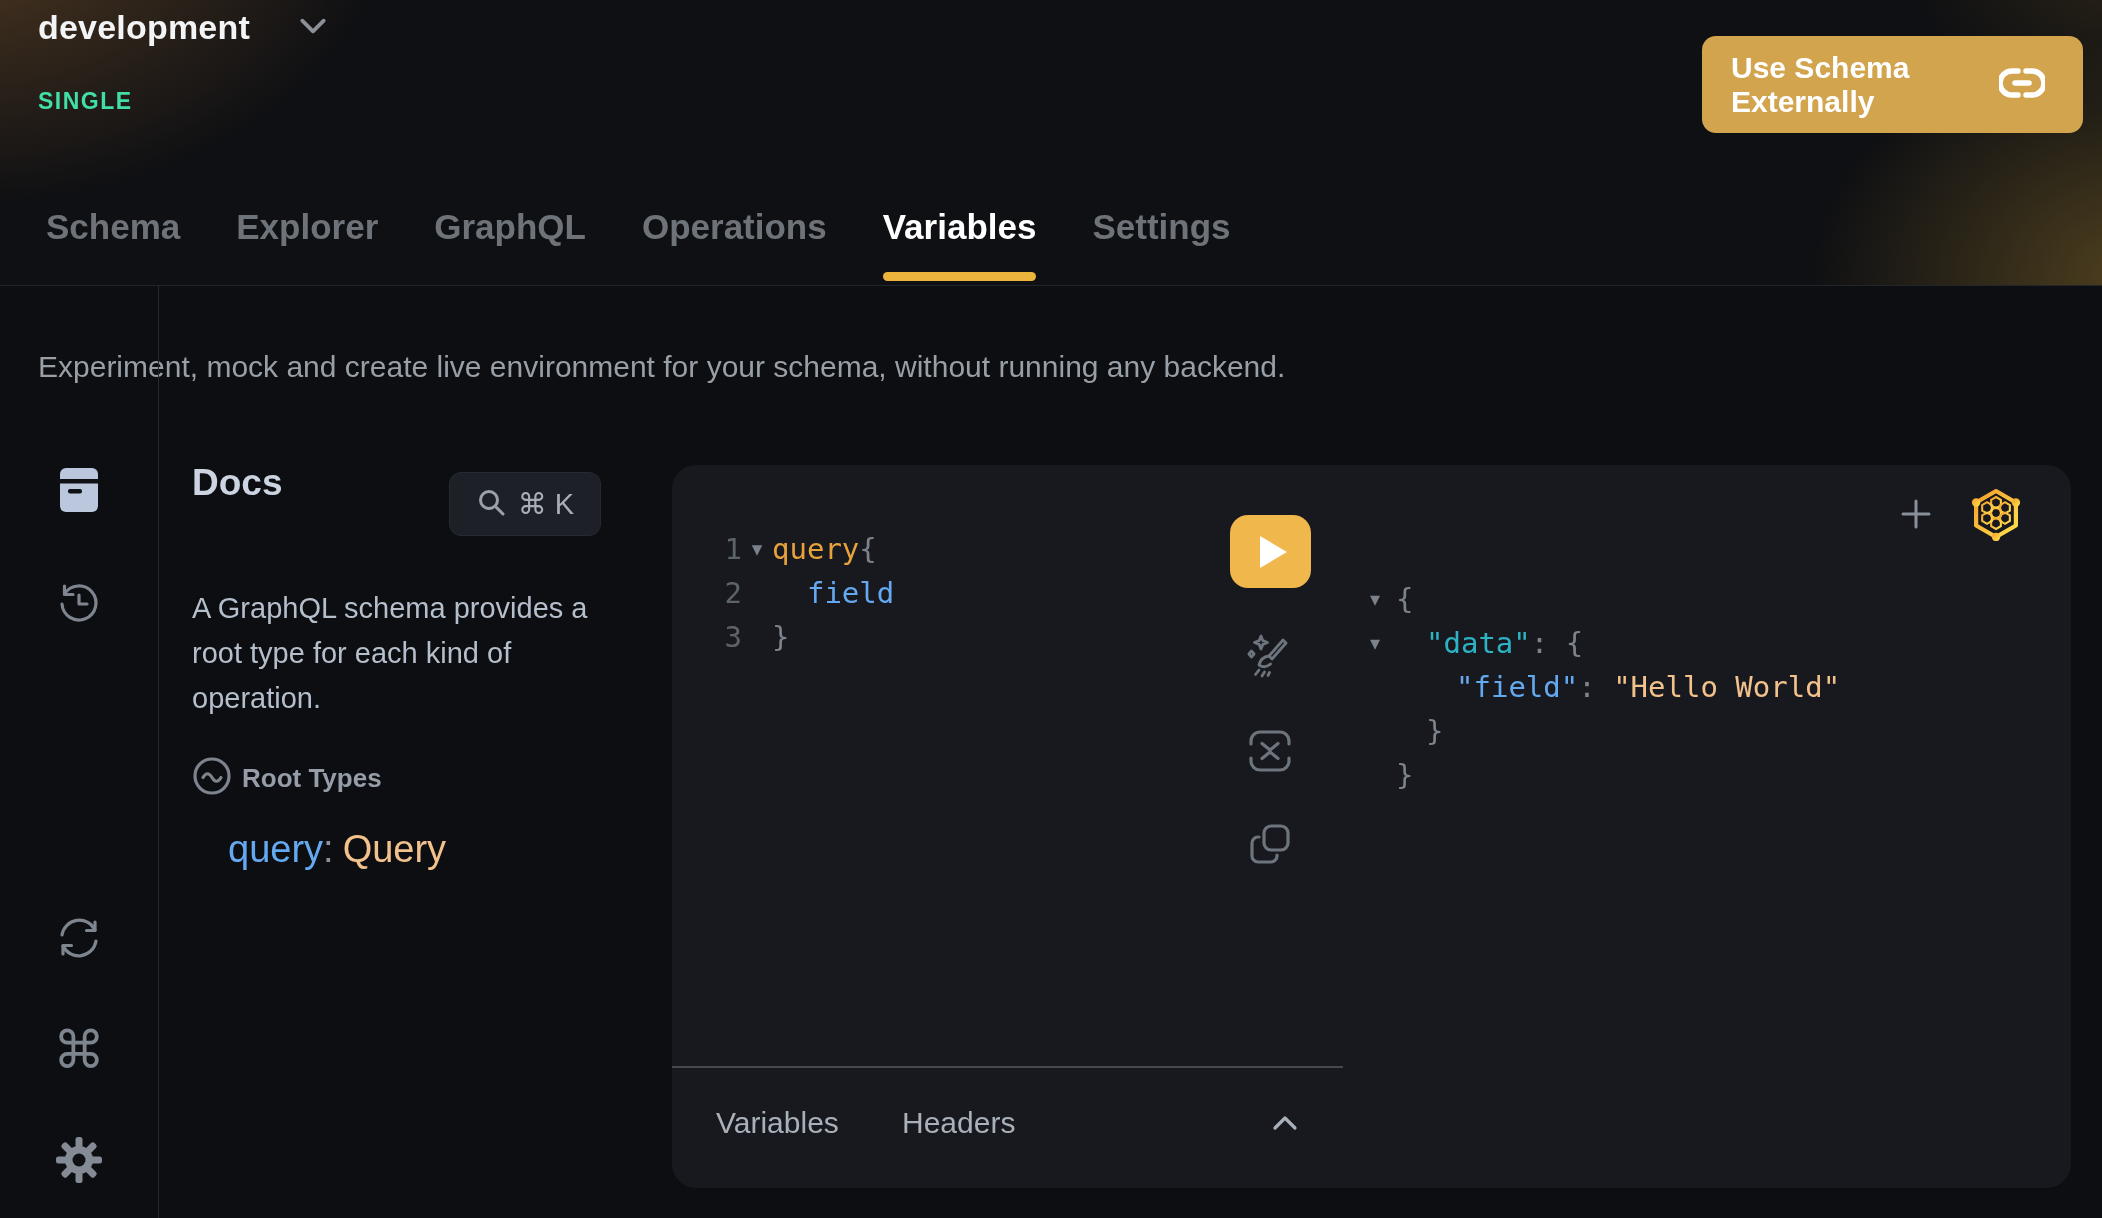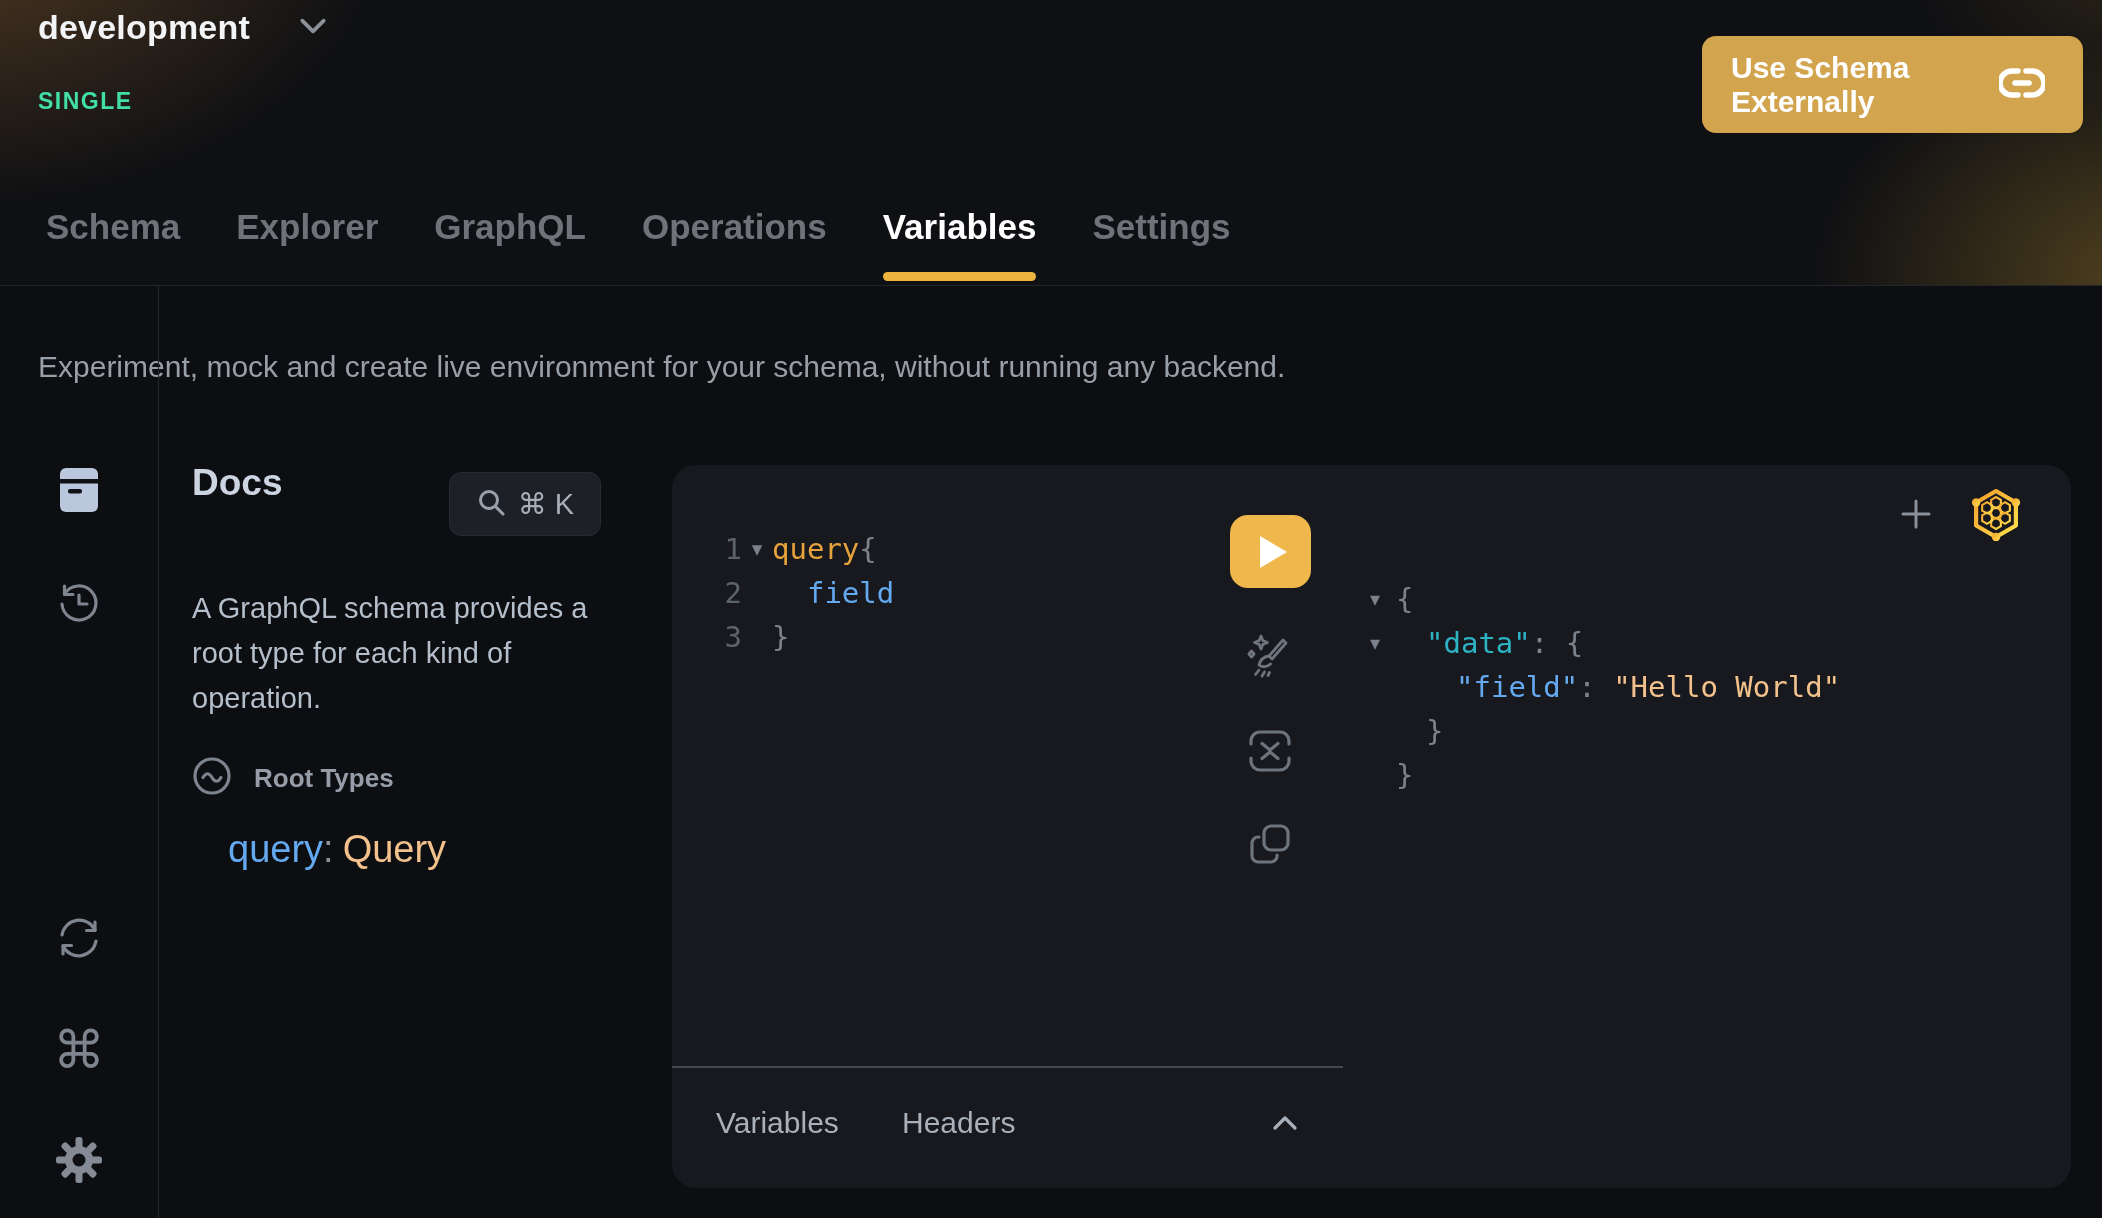--- a/index.html
+++ b/index.html
@@ -50,21 +50,21 @@
   
   .docs-panel{position:absolute;left:158px;top:286px;bottom:0;width:514px;}
   .docs-title{position:absolute;left:34px;top:176px;font-size:37px;font-weight:700;color:#ccd4e1;}
   .search-btn{
     position:absolute;left:291px;top:186px;width:152px;height:64px;border-radius:12px;
     background:#1d2127;border:1px solid #262b31;box-sizing:border-box;
     display:flex;align-items:center;justify-content:center;gap:12px;cursor:pointer;
   }
   .search-btn .sc{font-size:29px;color:#a7aeb8;}
   .docs-desc{position:absolute;left:34px;top:300px;width:424px;font-size:29px;line-height:45px;color:#b5becb;}
-  .root-types{position:absolute;left:34px;top:470px;display:flex;align-items:center;gap:22px;}
+  .root-types{position:absolute;left:34px;top:470px;display:flex;align-items:center;gap:10px;}
   .root-types .rt-label{font-size:26px;font-weight:700;color:#969da8;}
   .root-query{position:absolute;left:50px;top:542px;font-size:38px;margin-left:20px;}
   .root-query .nm{color:var(--c-field,#64a9f0);cursor:pointer;}
   .root-query .sep{color:#8a9199;margin-right:9px;}
   .root-query .ty{color:var(--c-string,#f2c18c);cursor:pointer;}
   
   .editor-panel{
     position:absolute;left:672px;top:465px;width:1399px;height:723px;
     background:var(--c-panel_bg,#17191e);border-radius:24px;overflow:hidden;
   }

